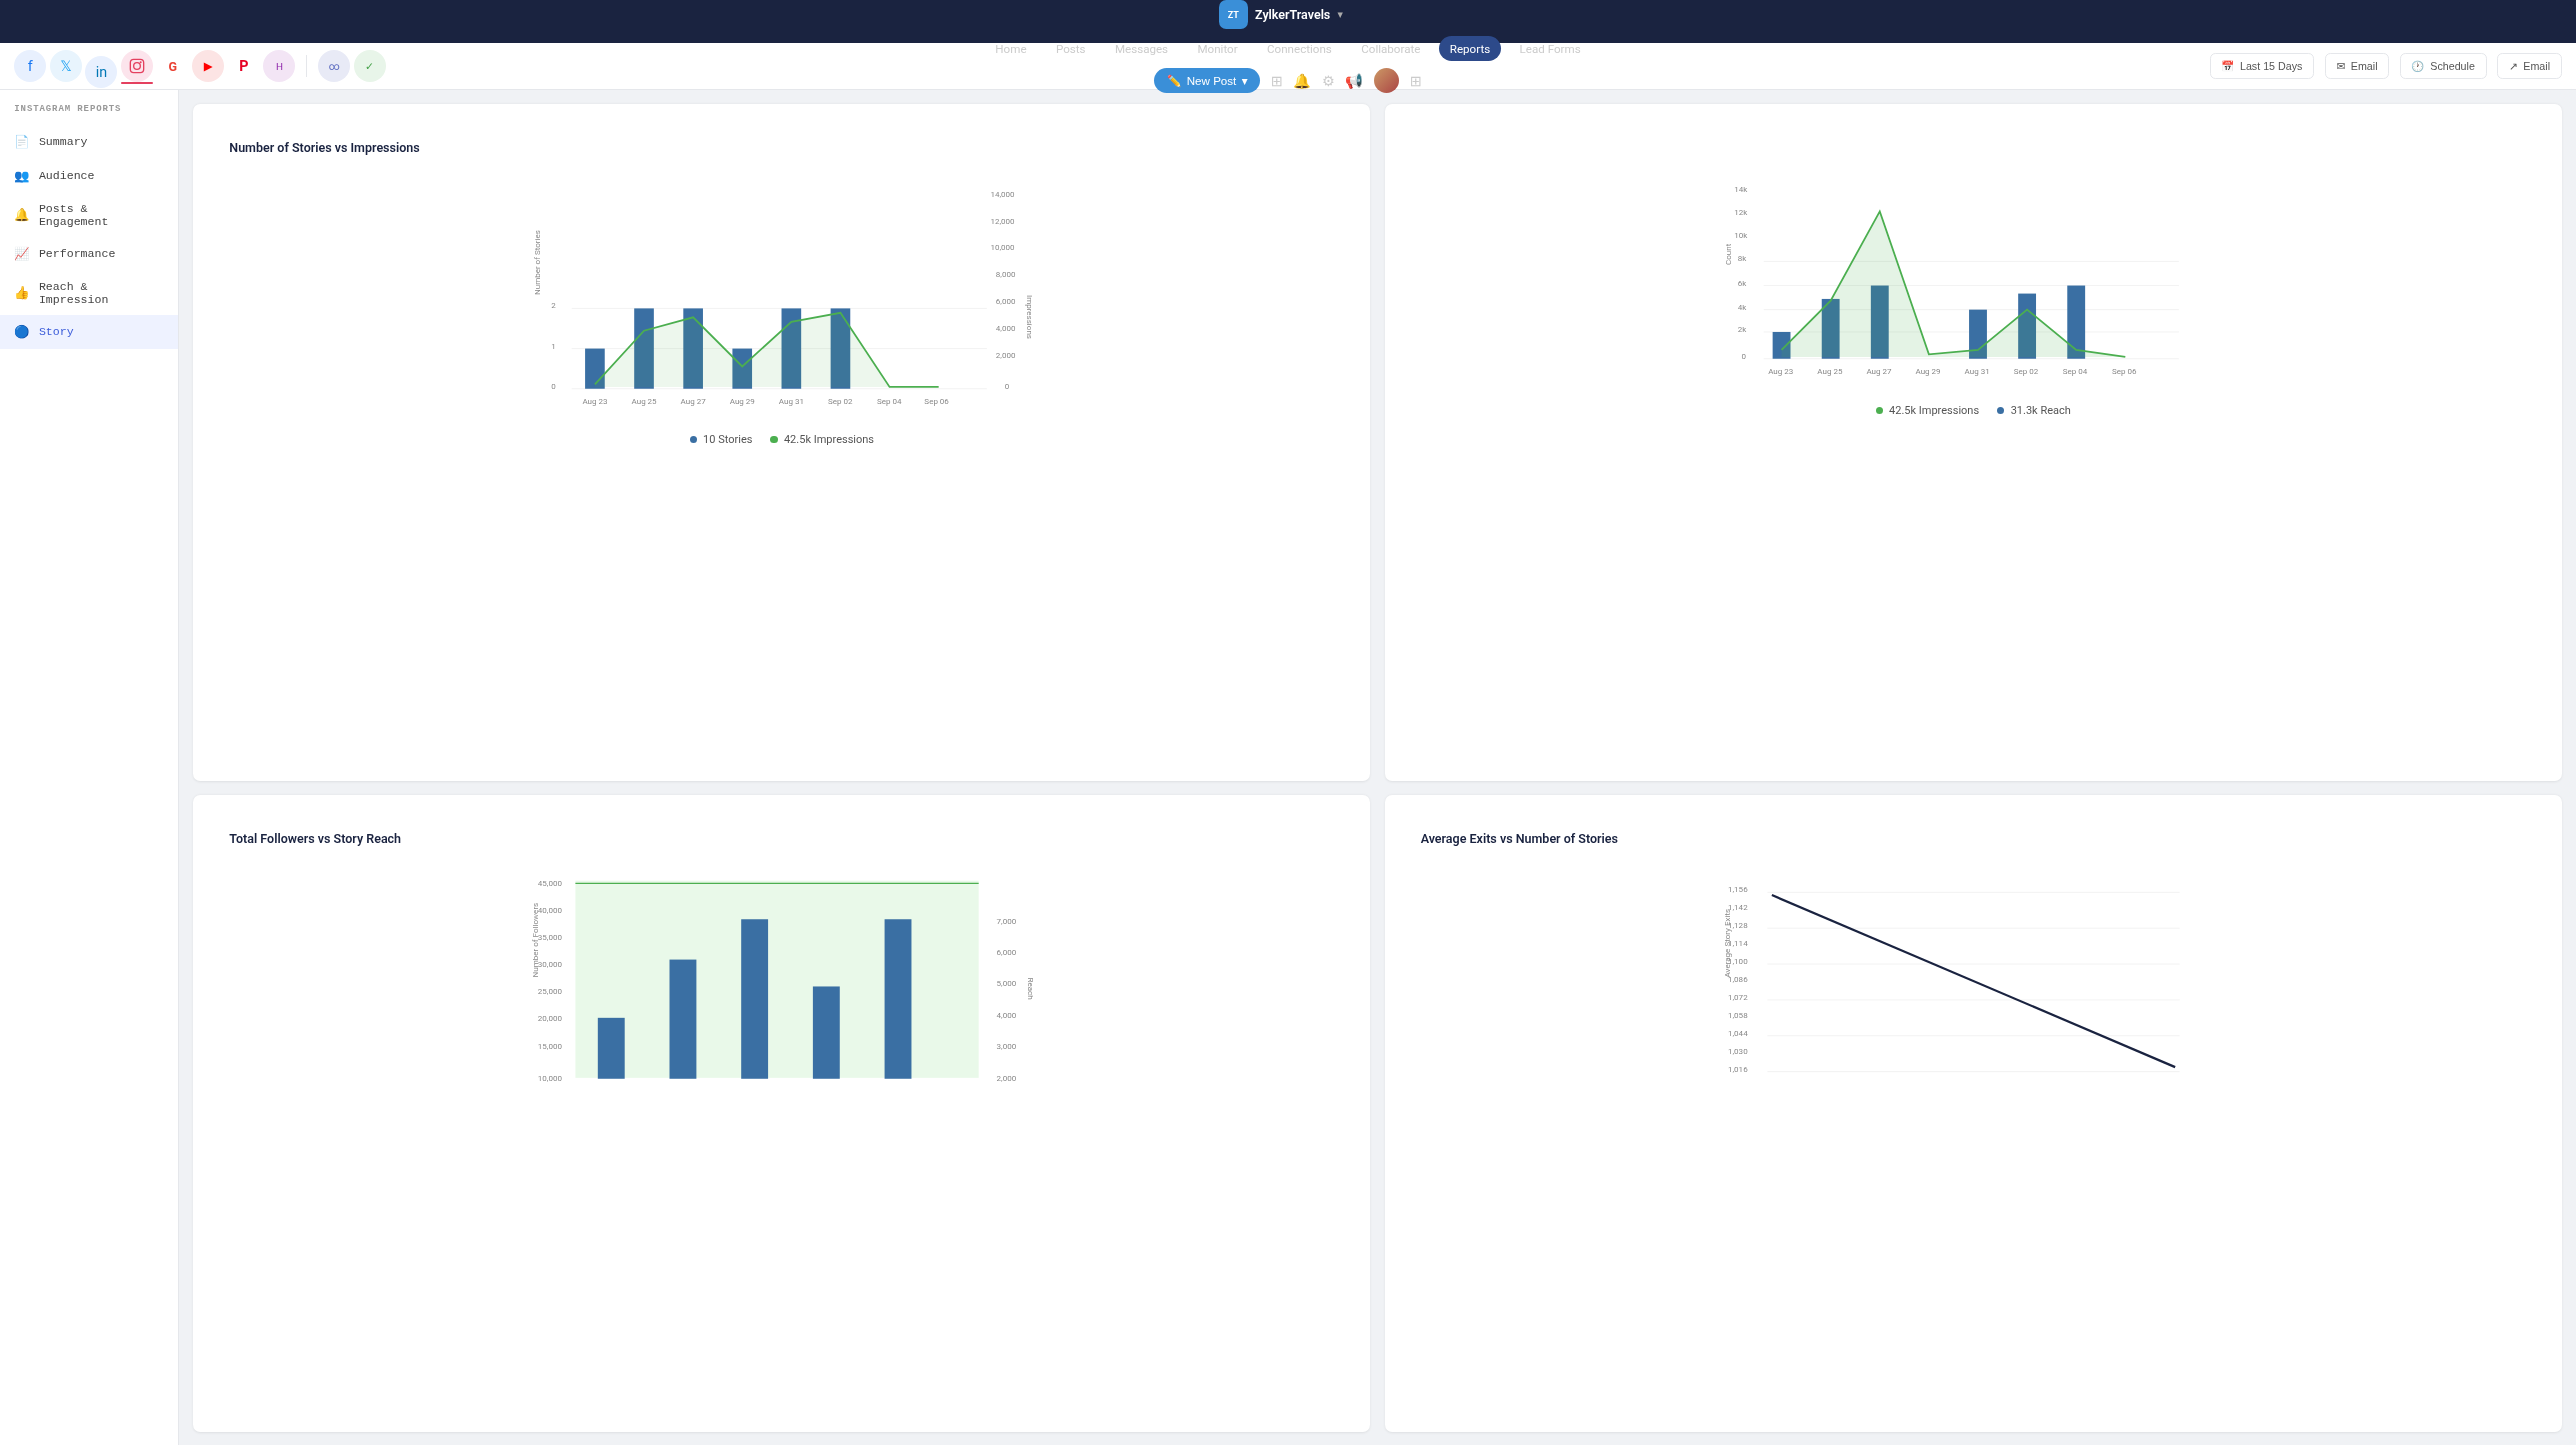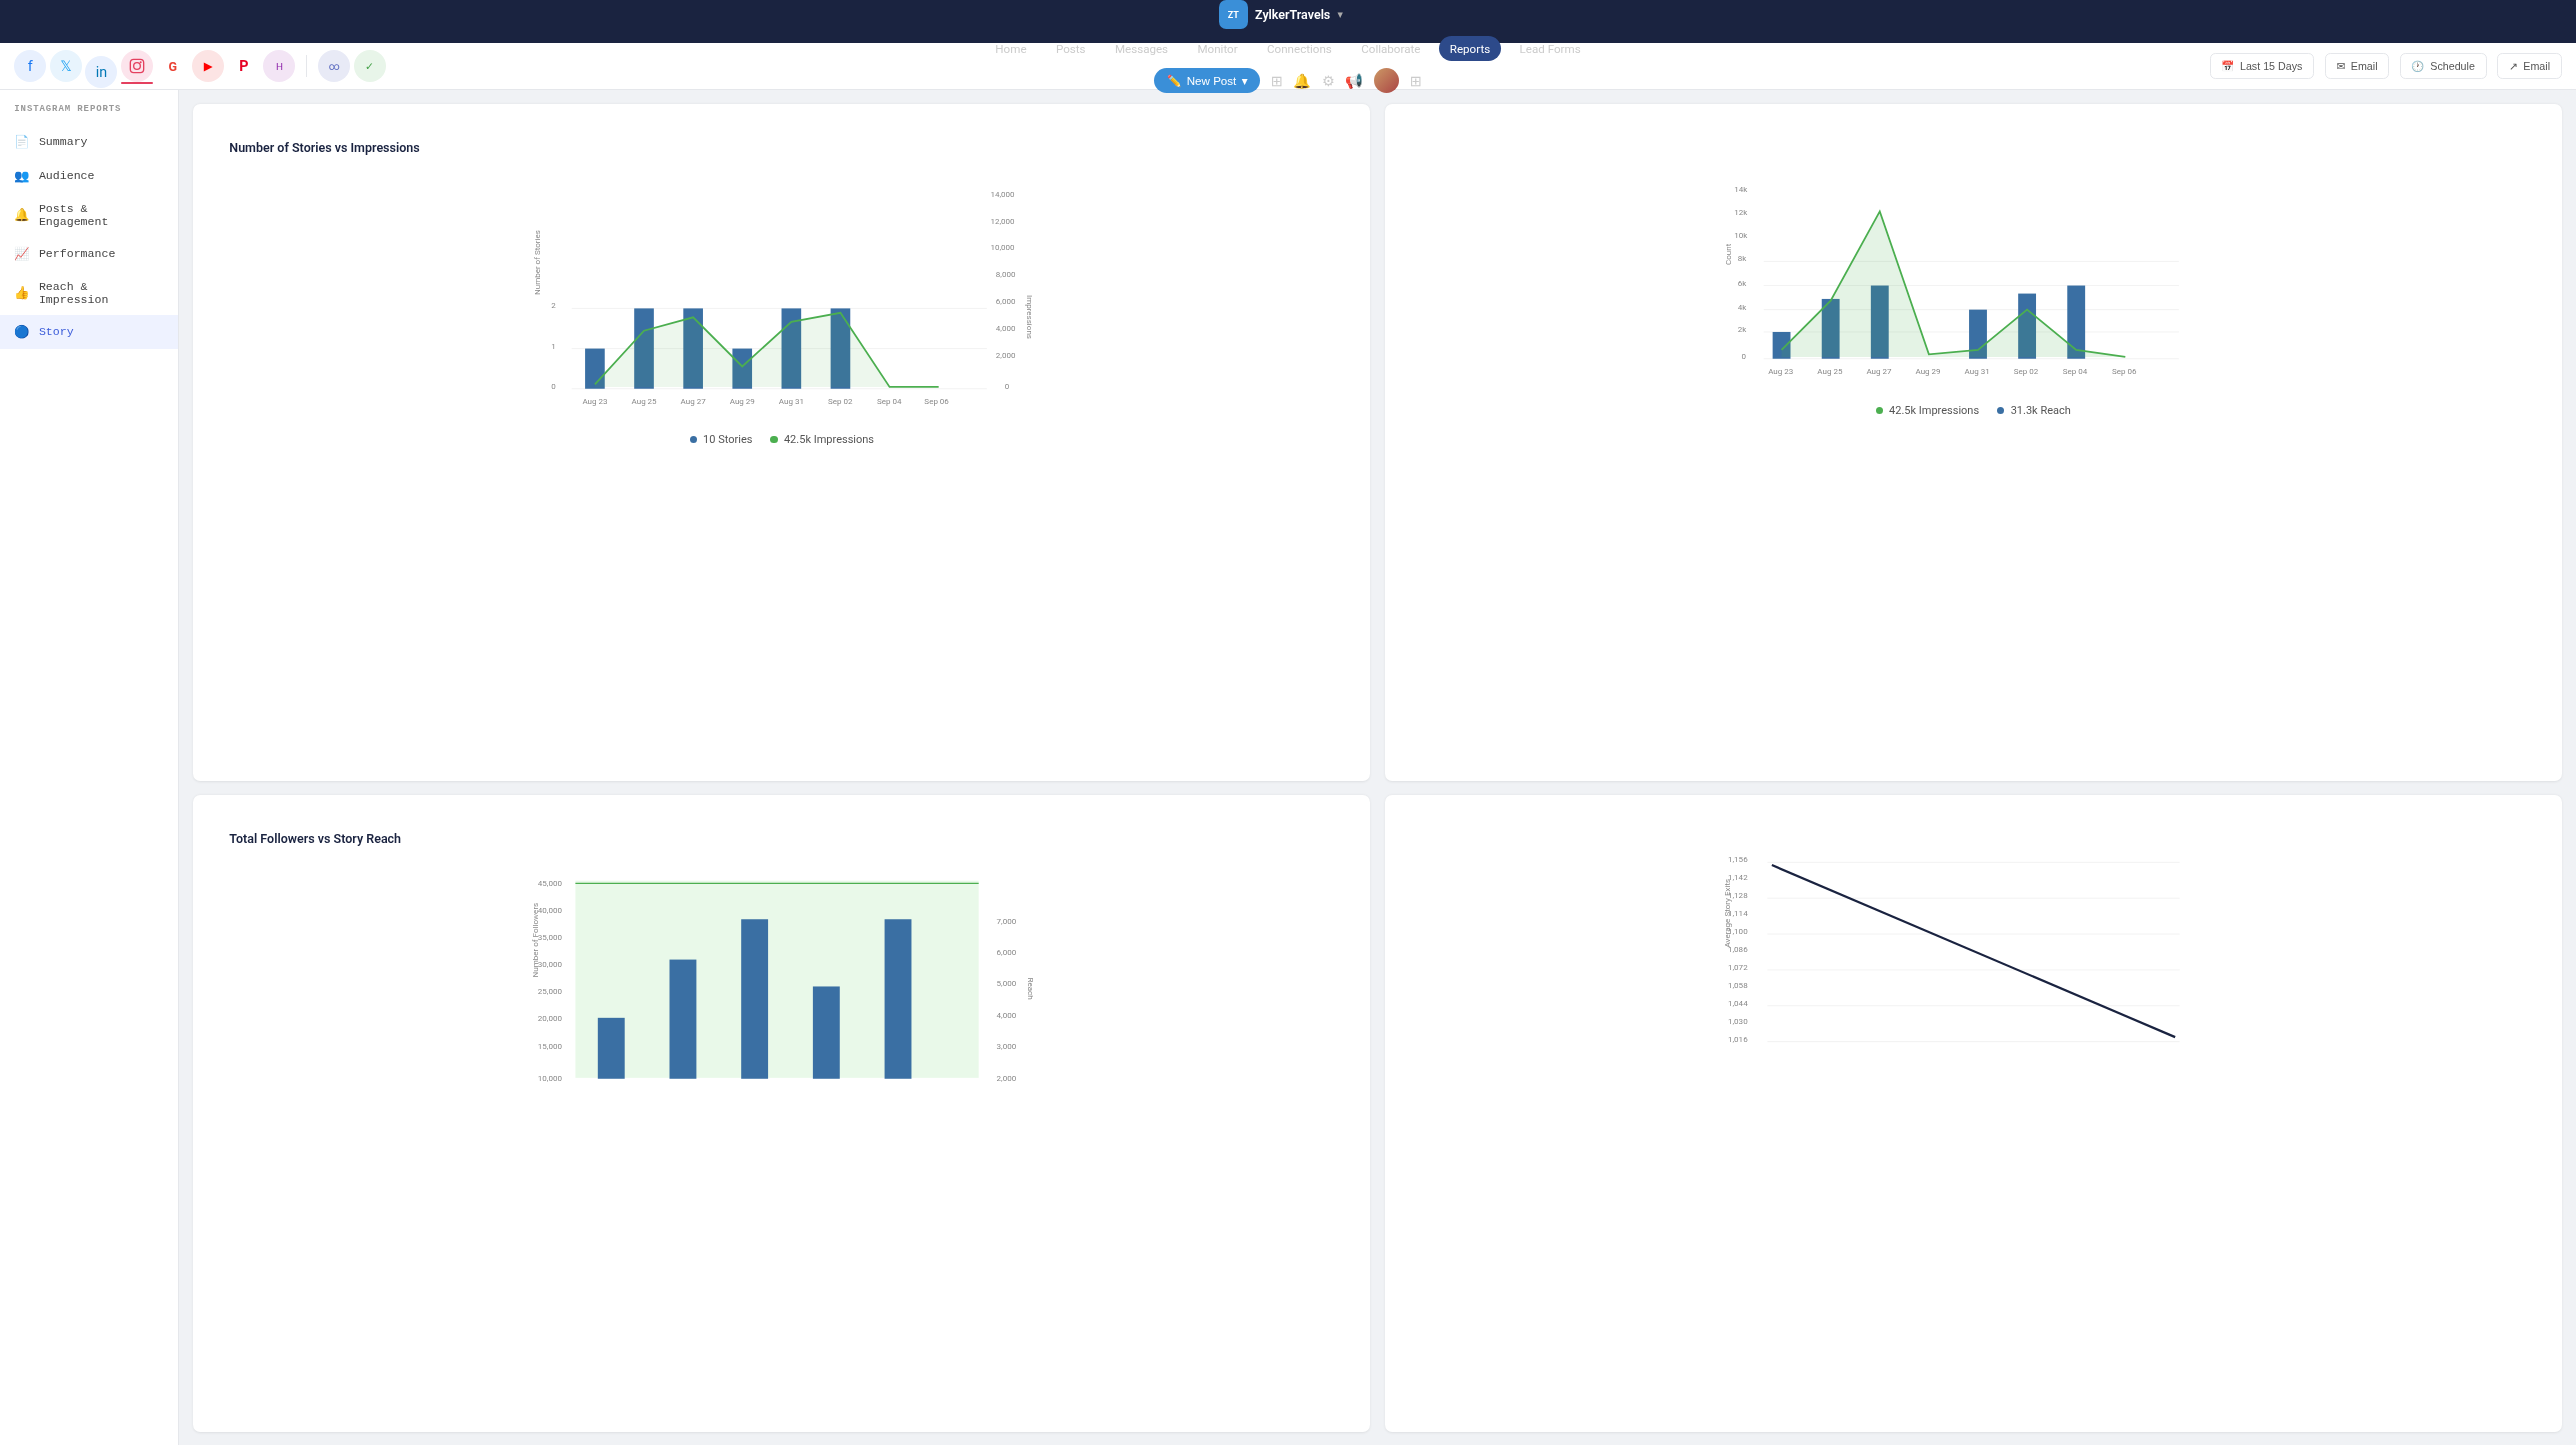--- a/index.html
+++ b/index.html
@@ -377,20 +377,21 @@
           <rect x="235" y="65" width="30" height="178" fill="#3a6fa3"></rect>
 
           <rect x="315" y="140" width="30" height="103" fill="#3a6fa3"></rect>
 
           <rect x="395" y="65" width="30" height="178" fill="#3a6fa3"></rect>
         </svg>
       </div>
     </div>
 
     <div class="chart-card">
+      <div class="chart-title">Average Exits vs Number of Stories</div>
       <div class="chart-area">
         <svg width="100%" height="233" viewBox="0 0 560 260">
 
           <text x="6" y="35" class="axis-label">1,156</text>
           <text x="6" y="55" class="axis-label">1,142</text>
           <text x="6" y="75" class="axis-label">1,128</text>
           <text x="6" y="95" class="axis-label">1,114</text>
           <text x="6" y="115" class="axis-label">1,100</text>
           <text x="6" y="135" class="axis-label">1,086</text>
           <text x="6" y="155" class="axis-label">1,072</text>

